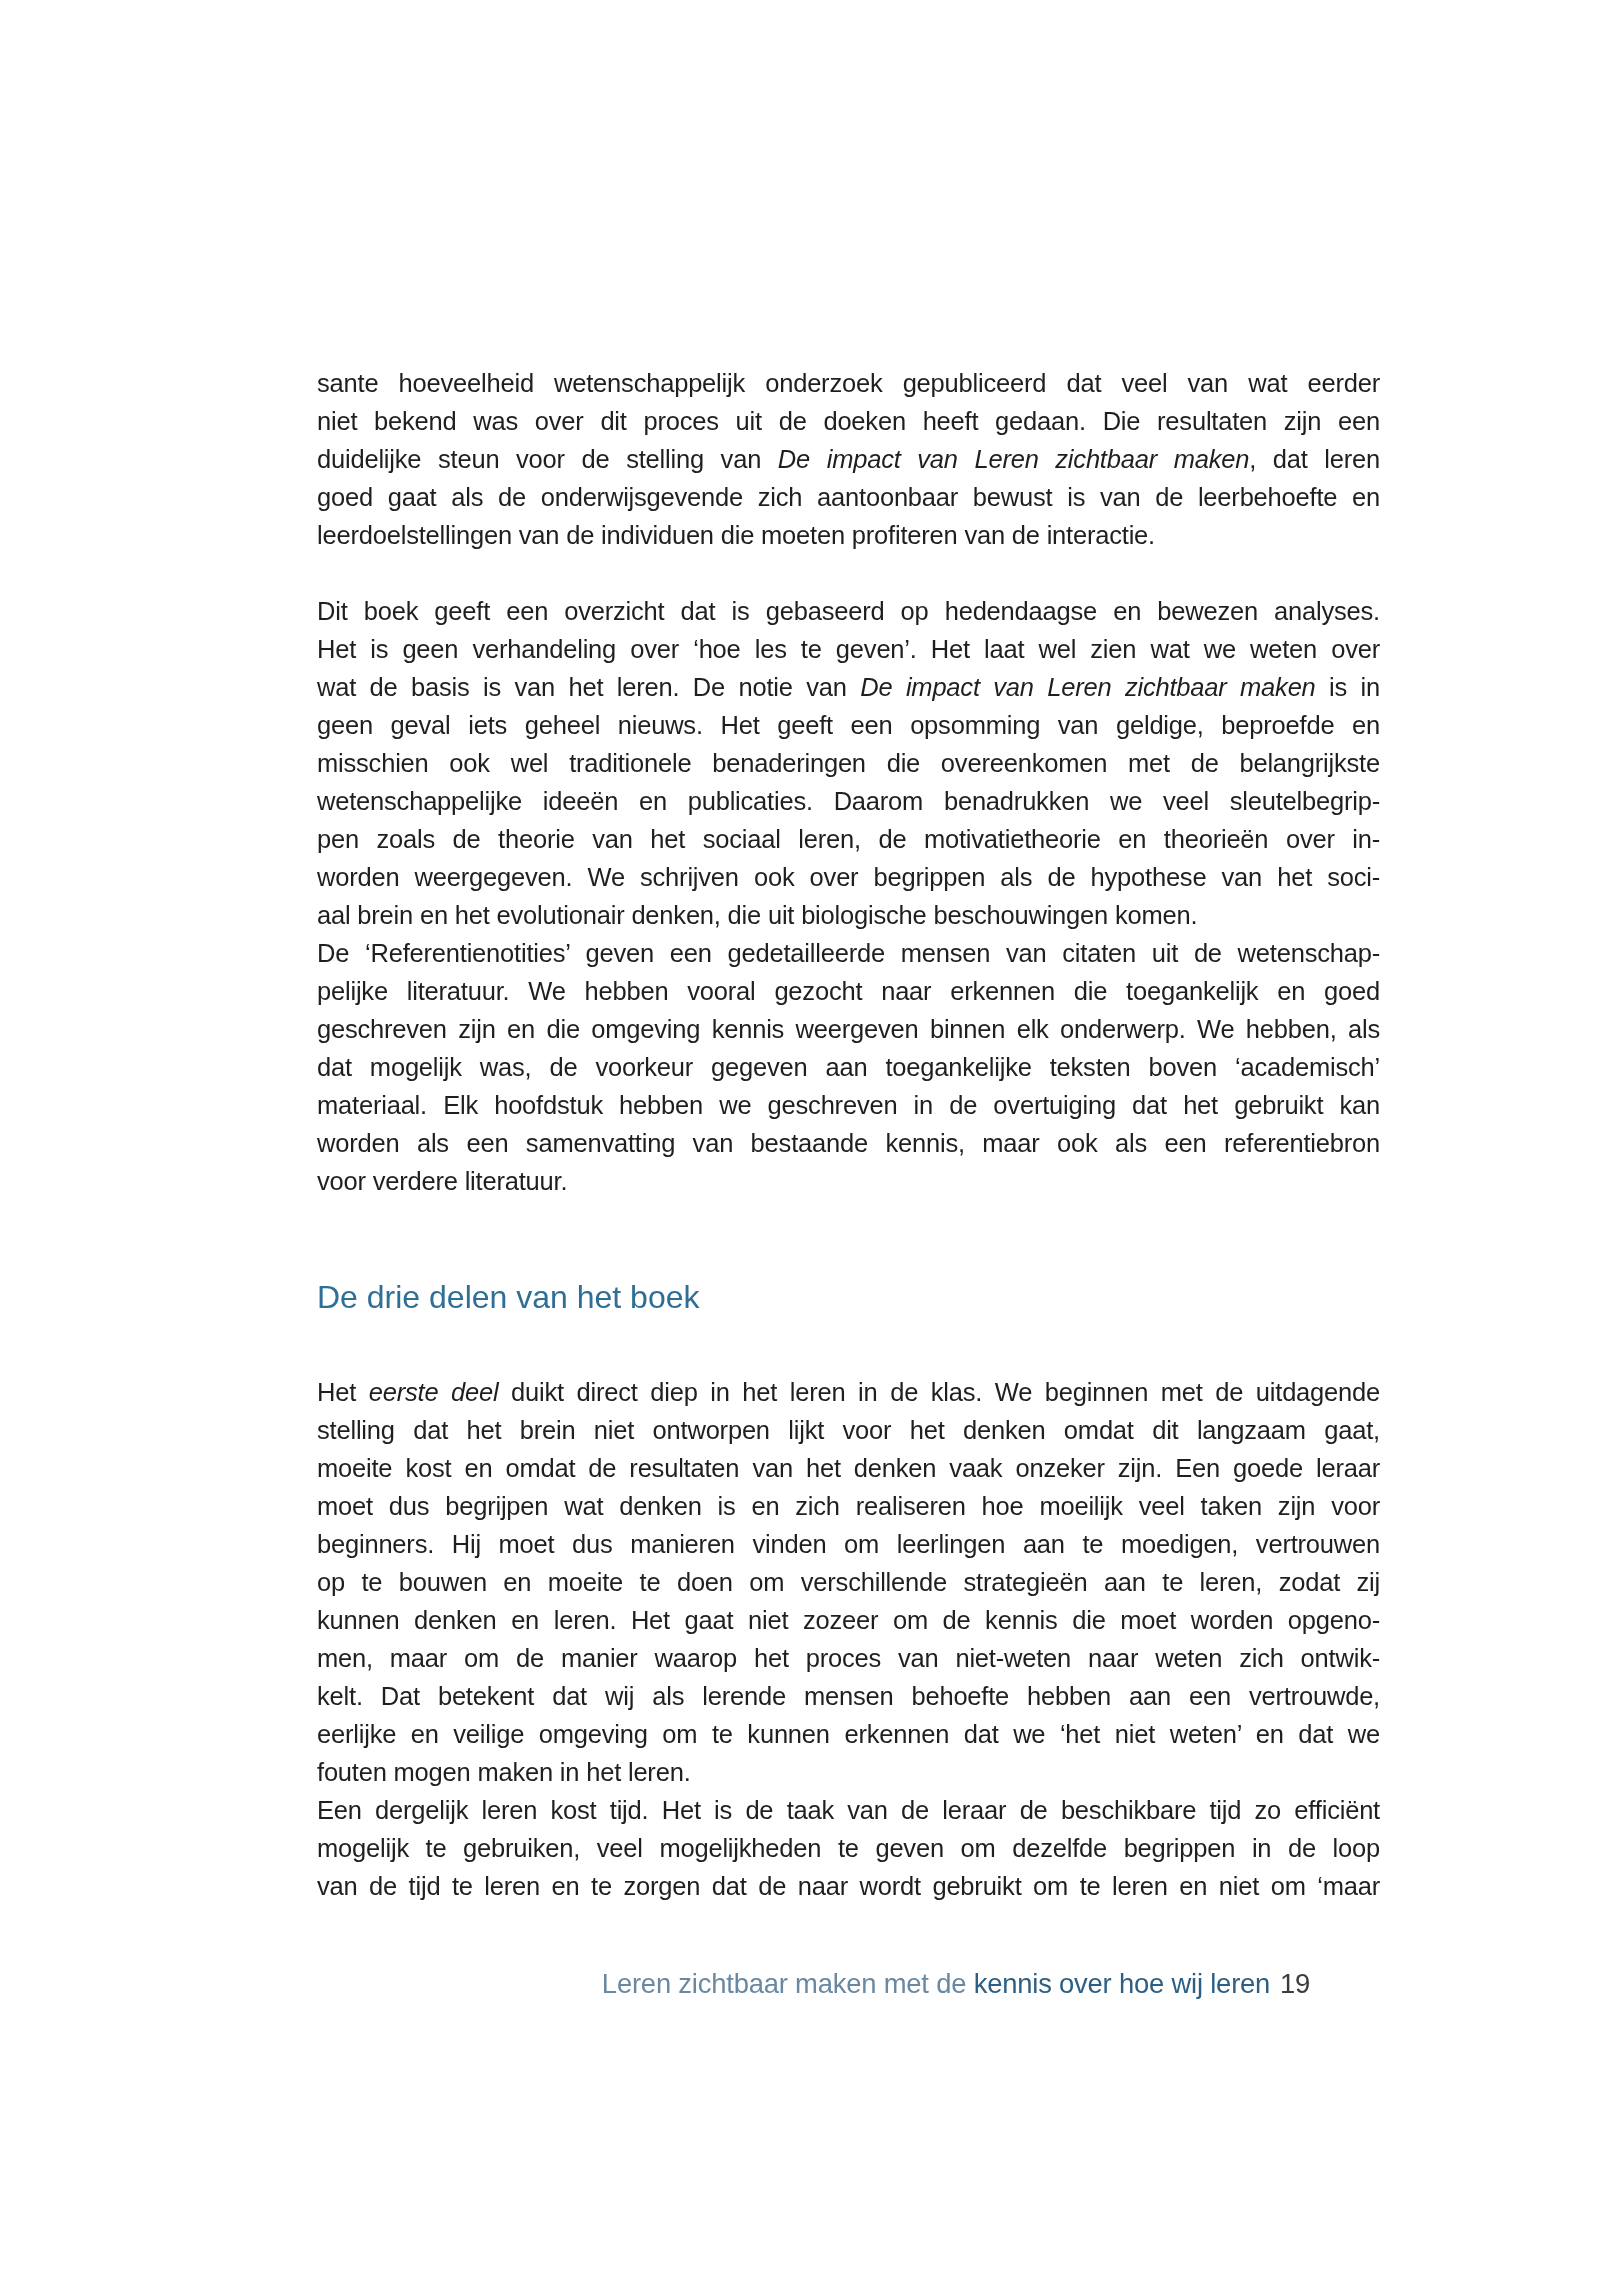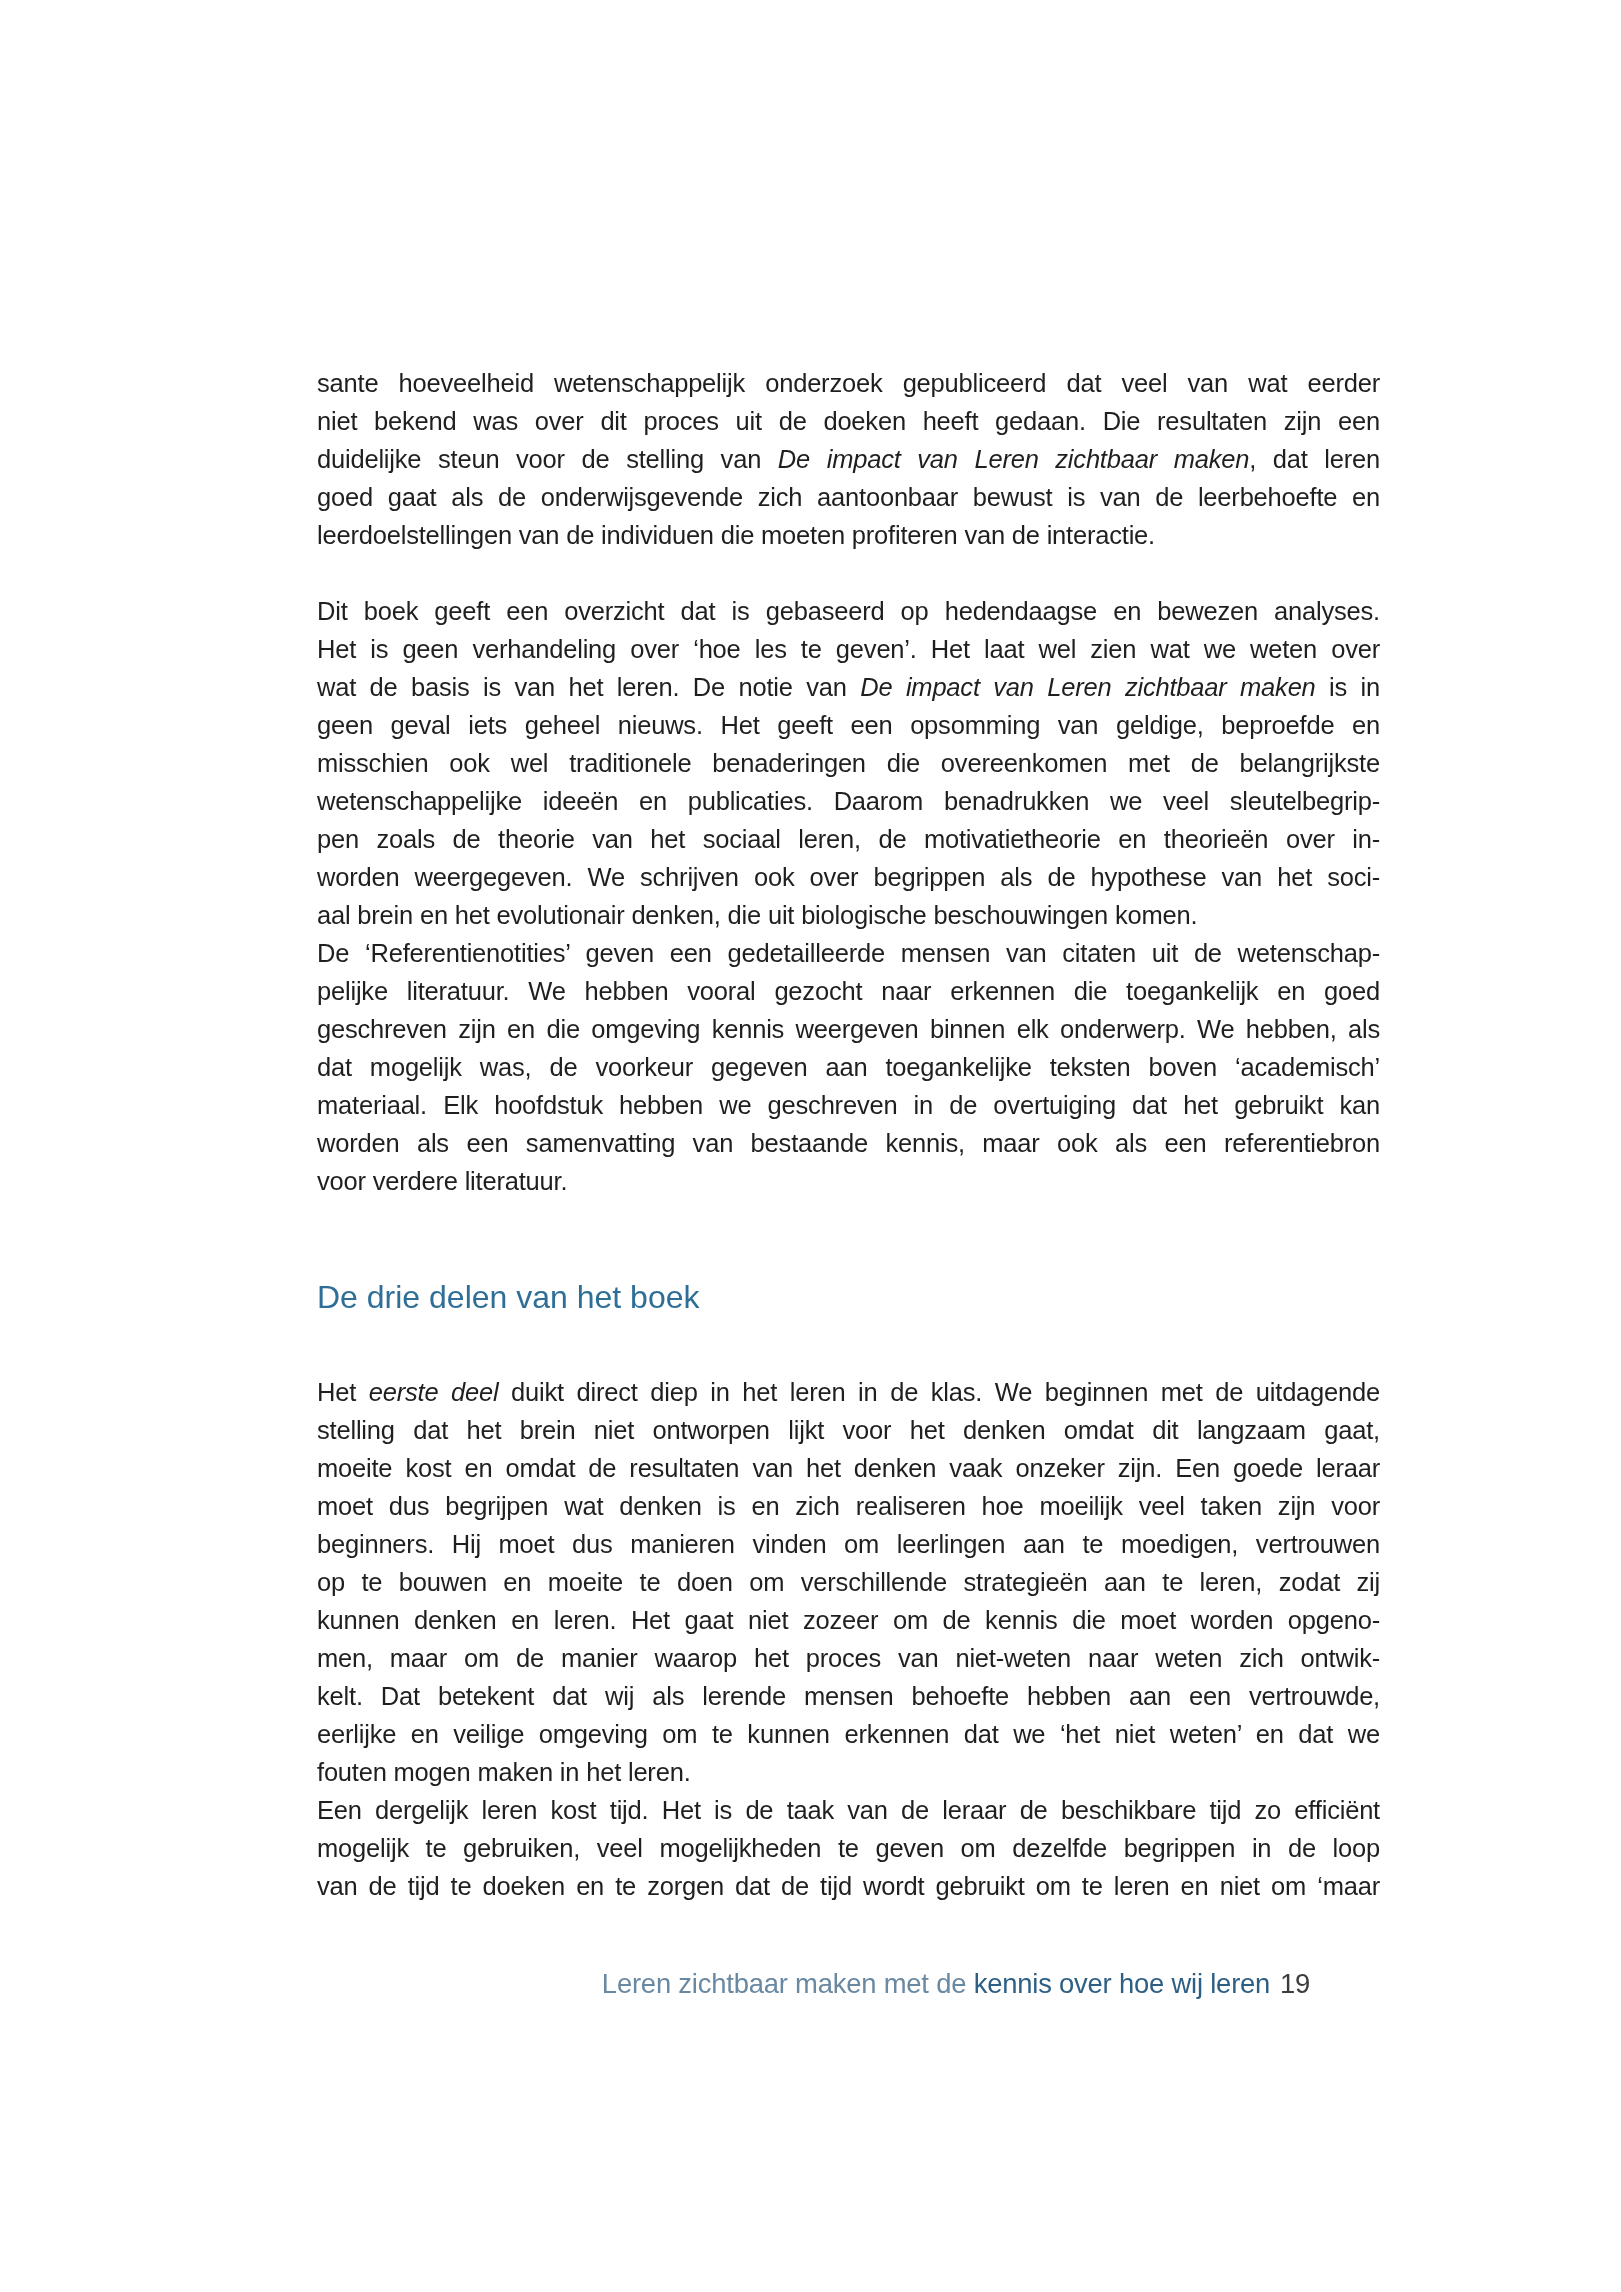--- a/index.html
+++ b/index.html
@@ -100,20 +100,20 @@
         <div class="line"><span>op te bouwen en moeite te doen om verschillende strategieën aan te leren, zodat zij</span></div>
         <div class="line"><span>kunnen denken en leren. Het gaat niet zozeer om de kennis die moet worden opgeno-</span></div>
         <div class="line"><span>men, maar om de manier waarop het proces van niet-weten naar weten zich ontwik-</span></div>
         <div class="line"><span>kelt. Dat betekent dat wij als lerende mensen behoefte hebben aan een vertrouwde,</span></div>
         <div class="line"><span>eerlijke en veilige omgeving om te kunnen erkennen dat we ‘het niet weten’ en dat we</span></div>
         <div class="line no-justify"><span>fouten mogen maken in het leren.</span></div>
       </div>
       <div class="para">
         <div class="line"><span>Een dergelijk leren kost tijd. Het is de taak van de leraar de beschikbare tijd zo efficiënt</span></div>
         <div class="line"><span>mogelijk te gebruiken, veel mogelijkheden te geven om dezelfde begrippen in de loop</span></div>
-        <div class="line"><span>van de tijd te doeken en te zorgen dat de tijd wordt gebruikt om te leren en niet om ‘maar</span></div>
+        <div class="line"><span>van de tijd te leren en te zorgen dat de naar wordt gebruikt om te leren en niet om ‘maar</span></div>
       </div>
     </main>
   <footer class="page-footer">
     <span class="f-light">Leren zichtbaar maken met de </span><span class="f-dark">kennis over hoe wij leren</span><span class="f-num">19</span>
   </footer>
 </div>
 
 
 </body></html>

